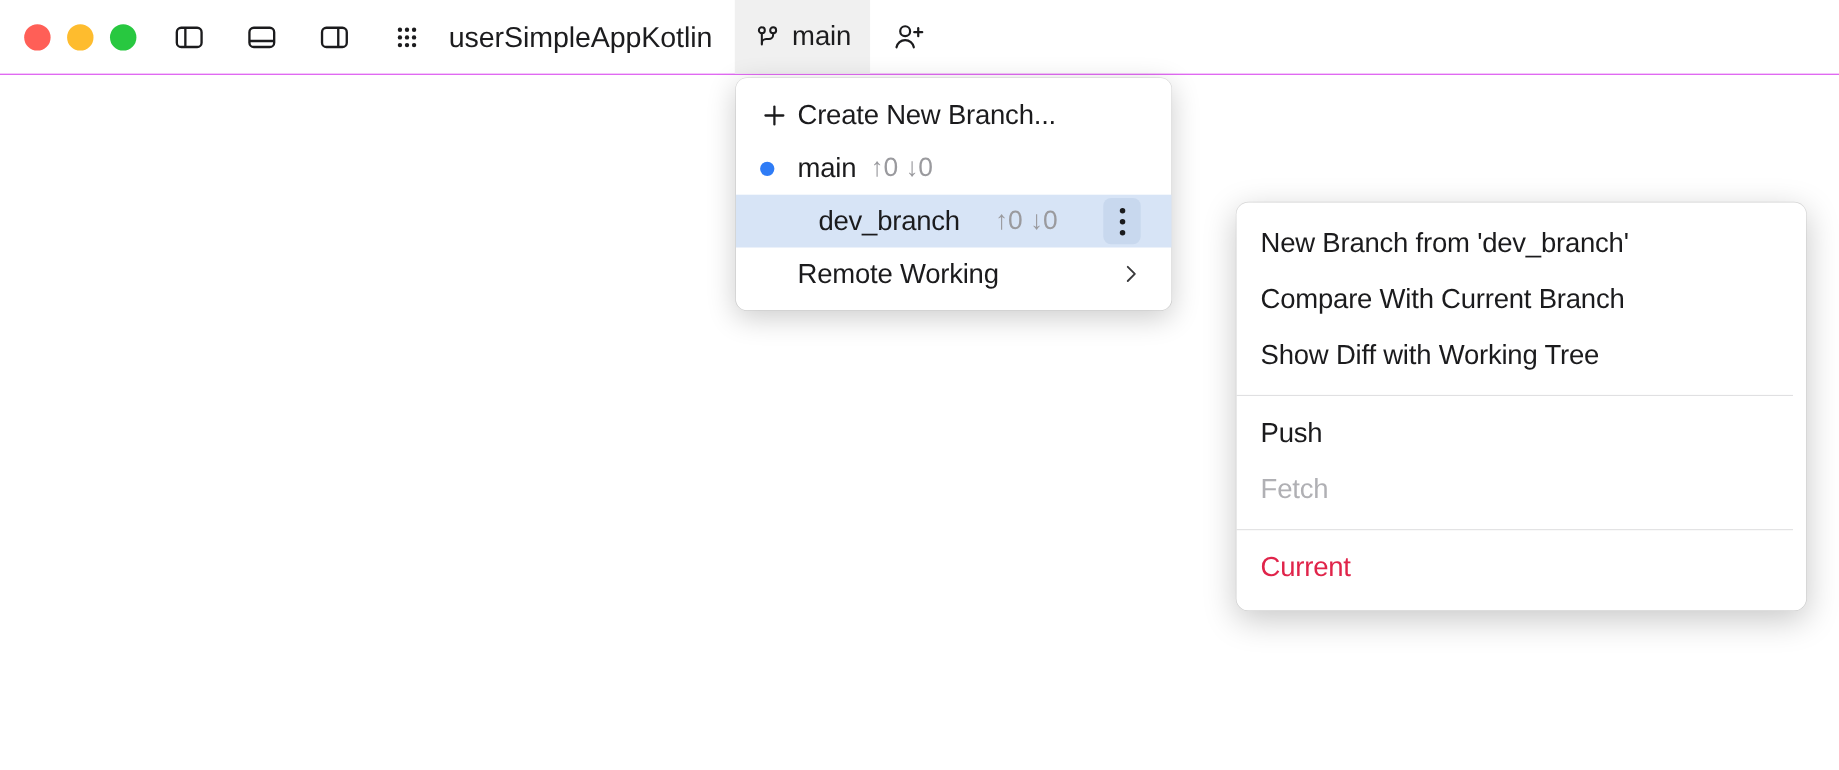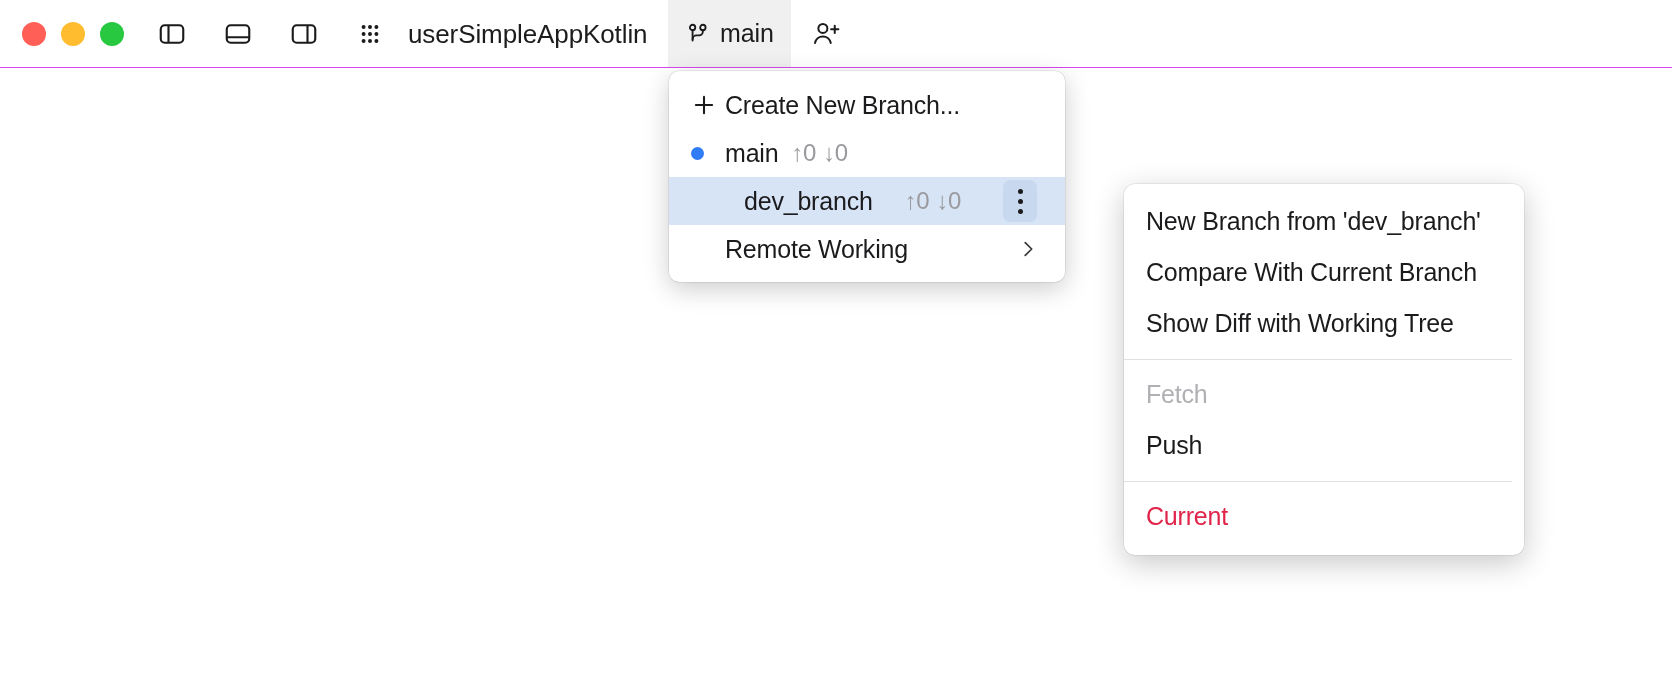--- a/index.html
+++ b/index.html
@@ -186,21 +186,21 @@
     top: 50%;
     transform: translateY(-50%);
     display: flex;
     align-items: center;
   }
 
   
   #context-menu {
     position: absolute;
     left: 1124px; top: 184px;
-    width: 400px;
+    width: 518px;
     background: #ffffff;
     border-radius: 11px;
     box-shadow: 0 0 0 0.5px rgba(0,0,0,0.13), 0 8px 30px rgba(0,0,0,0.22);
     padding: 12px 12px 13px 0;
     box-sizing: border-box;
   }
   .cm-item {
     height: 51px;
     display: flex;
     align-items: center;
@@ -343,26 +343,26 @@
     </div>
     <div class="cm-item">
       <span class="cm-text">Compare With Current Branch</span>
     </div>
     <div class="cm-item">
       <span class="cm-text">Show Diff with Working Tree</span>
     </div>
 
     <div class="cm-sep"></div>
 
+    <div class="cm-item">
+      <span class="cm-text">Push</span>
+    </div>
     <div class="cm-item disabled">
       <span class="cm-text">Fetch</span>
     </div>
-    <div class="cm-item">
-      <span class="cm-text">Push</span>
-    </div>
 
     <div class="cm-sep"></div>
 
     <div class="cm-item danger">
       <span class="cm-text">Current</span>
     </div>
   </div>
 
 </div>
 

